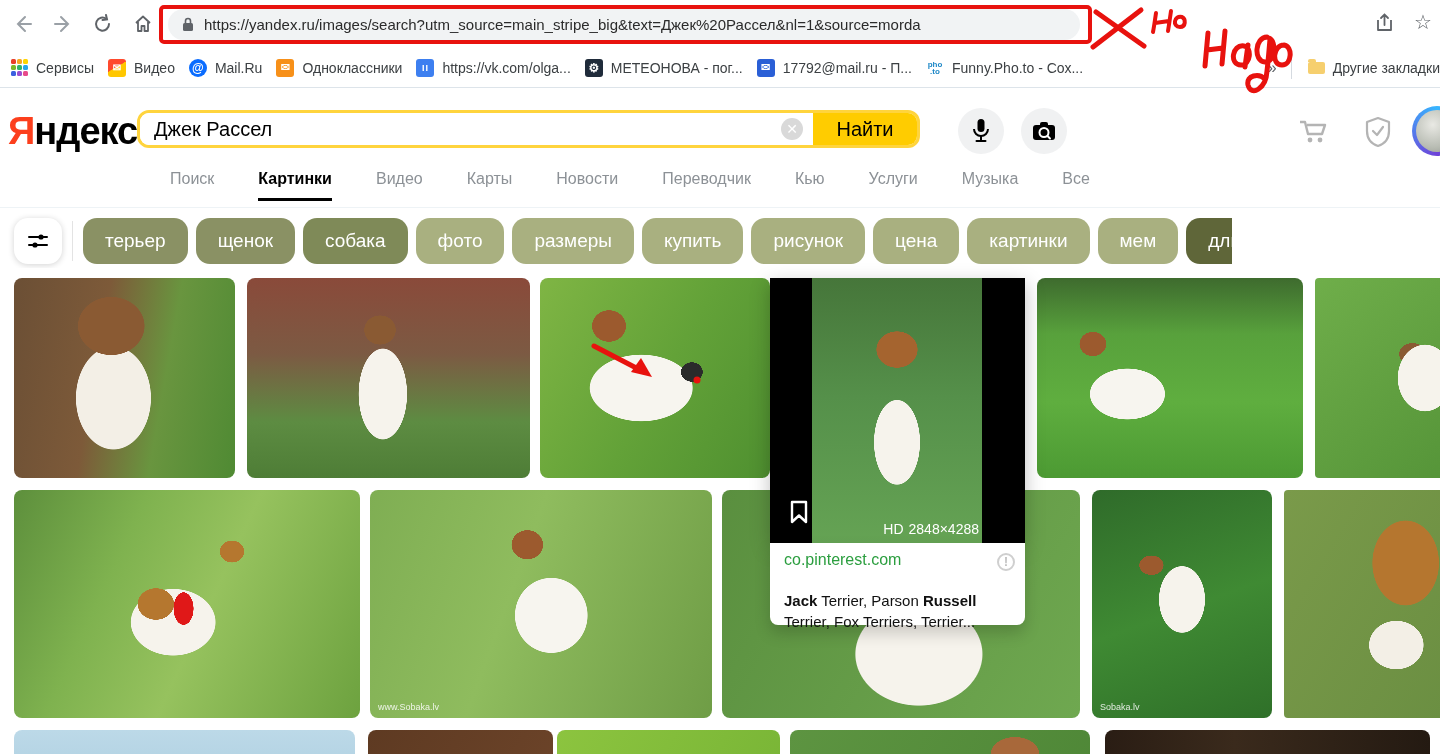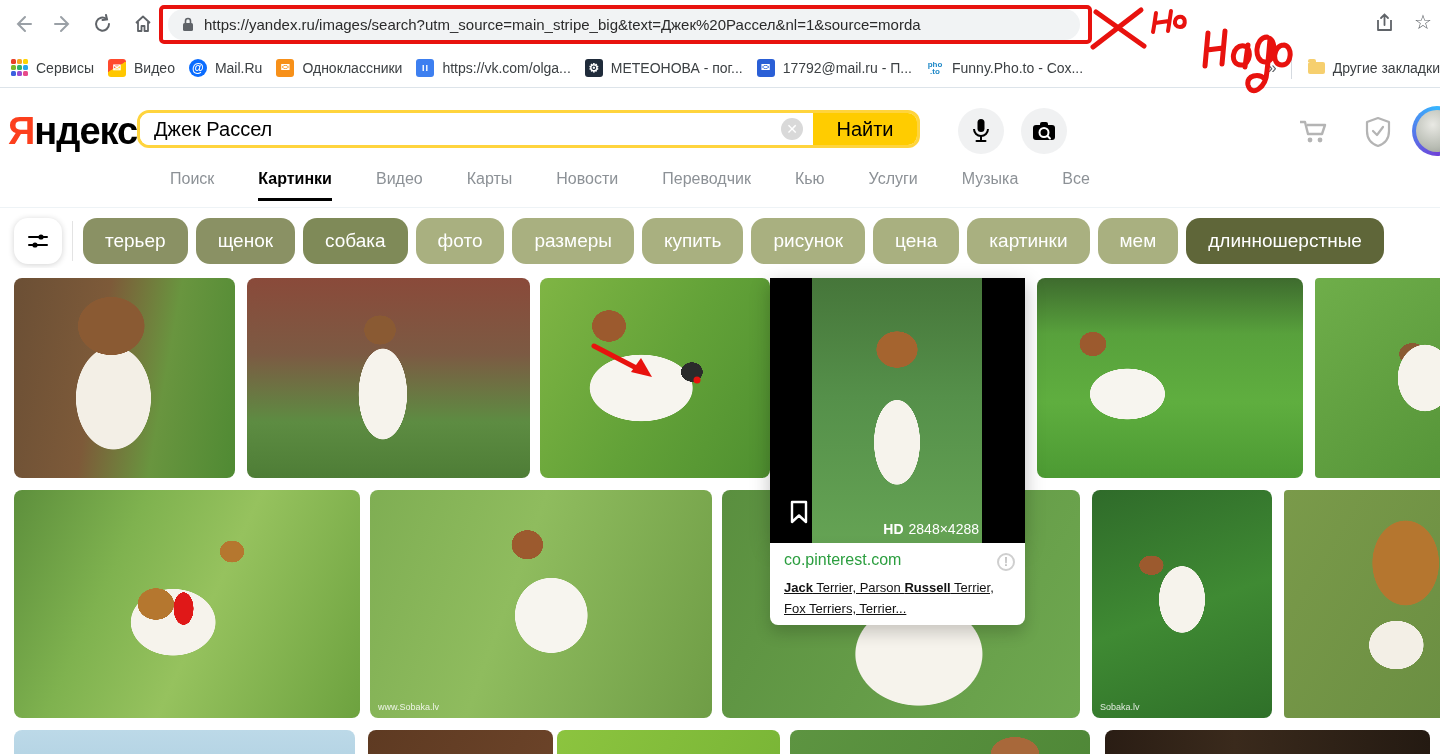--- a/index.html
+++ b/index.html
@@ -51,21 +51,21 @@
   .mic { left:958px; } .cam { left:1021px; }
   .cart { position:absolute; left:1298px; top:30px; cursor:pointer; }
   .shield { position:absolute; left:1364px; top:28px; cursor:pointer; }
   .avatar { position:absolute; left:1412px; top:18px; width:50px; height:50px; border-radius:50%; background:conic-gradient(#37b6ff,#6f42d8,#37b6ff); display:flex; align-items:center; justify-content:center; cursor:pointer; }
   .avatar .inner { width:42px; height:42px; border-radius:50%; background:radial-gradient(circle at 40% 35%,#e9e9e4,#b9bdb4 60%,#8f948c); }
   .tabs { position:absolute; left:139px; top:82px; display:flex; gap:44px; align-items:flex-start;margin-left:31px; }
   .tab { font-size:16px; color:#8c9196; cursor:pointer; padding-bottom:10px; white-space:nowrap; }
   .tab.active { color:#000; font-weight:bold; border-bottom:3px solid #000; }
 
   
-  .chipsrow { position:absolute; left:0; top:213px; width:1440px; height:55px; display:flex; align-items:center; overflow:hidden; }
+  .chipsrow { position:absolute; left:0; top:213px; width:1232px; height:55px; display:flex; align-items:center; overflow:hidden; }
   .filterbtn { width:48px; height:46px; margin-left:14px; background:#fff; border-radius:14px; box-shadow:0 1px 6px rgba(0,0,0,.18); display:flex; align-items:center; justify-content:center; cursor:pointer; flex:0 0 auto; }
   .chipsep { width:1px; height:40px; background:#e3e3e3; margin:0 10px; flex:0 0 auto; }
   .chip { height:46px; border-radius:14px; padding:0 22px; display:flex; align-items:center; font-size:19px; color:#fff; margin-right:8px; cursor:pointer; white-space:nowrap; flex:0 0 auto; }
   .chip.dark { background:#8a9164; }
   .chip.darker { background:#7f8a58; }
   .chip.light { background:#a9b080; }
   .chip.darkest { background:#5f6639; }
 
   
   .tile { position:absolute; border-radius:8px; overflow:hidden; cursor:pointer; }
@@ -122,25 +122,25 @@
   .wm { position:absolute; left:8px; bottom:6px; font-size:9px; color:rgba(255,255,255,.85); }
 
   
   .preview-tile { position:absolute; left:770px; top:278px; width:255px; height:265px; background:#000; z-index:5; box-shadow:0 6px 18px rgba(0,0,0,.25); cursor:pointer; }
   .preview-photo { position:absolute; left:42px; top:0; width:170px; height:265px; background:
     radial-gradient(ellipse 34px 30px at 50% 27%,#a5642f 60%,transparent 61%),
     radial-gradient(ellipse 38px 70px at 50% 62%,#f6f3ec 60%,transparent 61%),
     linear-gradient(180deg,#46763a,#55904a 45%,#65a354); }
   .bookmark-flag { position:absolute; left:20px; top:222px; }
   .hdbadge { position:absolute; right:46px; bottom:6px; font-size:14px; color:#fff; }
-  .hdbadge b { font-weight:bold; margin-right:5px;margin-left:44px; }
+  .hdbadge b { font-weight:normal; margin-right:5px;margin-left:44px; }
   .preview-card { position:absolute; left:770px; top:543px; width:255px; height:82px; background:#fff; border-radius:0 0 8px 8px; z-index:5; box-shadow:0 8px 16px rgba(0,0,0,.18); padding:8px 14px; cursor:pointer; }
   .carddomain { font-size:16px; color:#2b9e3f; }
   .cardinfo { position:absolute; right:10px; top:10px; width:18px; height:18px; border-radius:50%; border:2px solid #cfcfcf; color:#bdbdbd; font-size:12px; font-weight:bold; text-align:center; line-height:15px; }
-  .cardtitle { margin-top:8px; font-size:13px; line-height:21px; color:#111; height:42px; overflow:hidden;text-decoration:underline; }
+  .cardtitle { margin-top:21px; font-size:15px; line-height:21px; color:#111; height:42px; overflow:hidden; }
 
   
   .annot { position:absolute; left:0; top:0; width:1440px; height:754px; z-index:20; pointer-events:none; }
 </style>
 </head>
 <body>
 
 <div class="screen">
 
   <div class="topbar">

